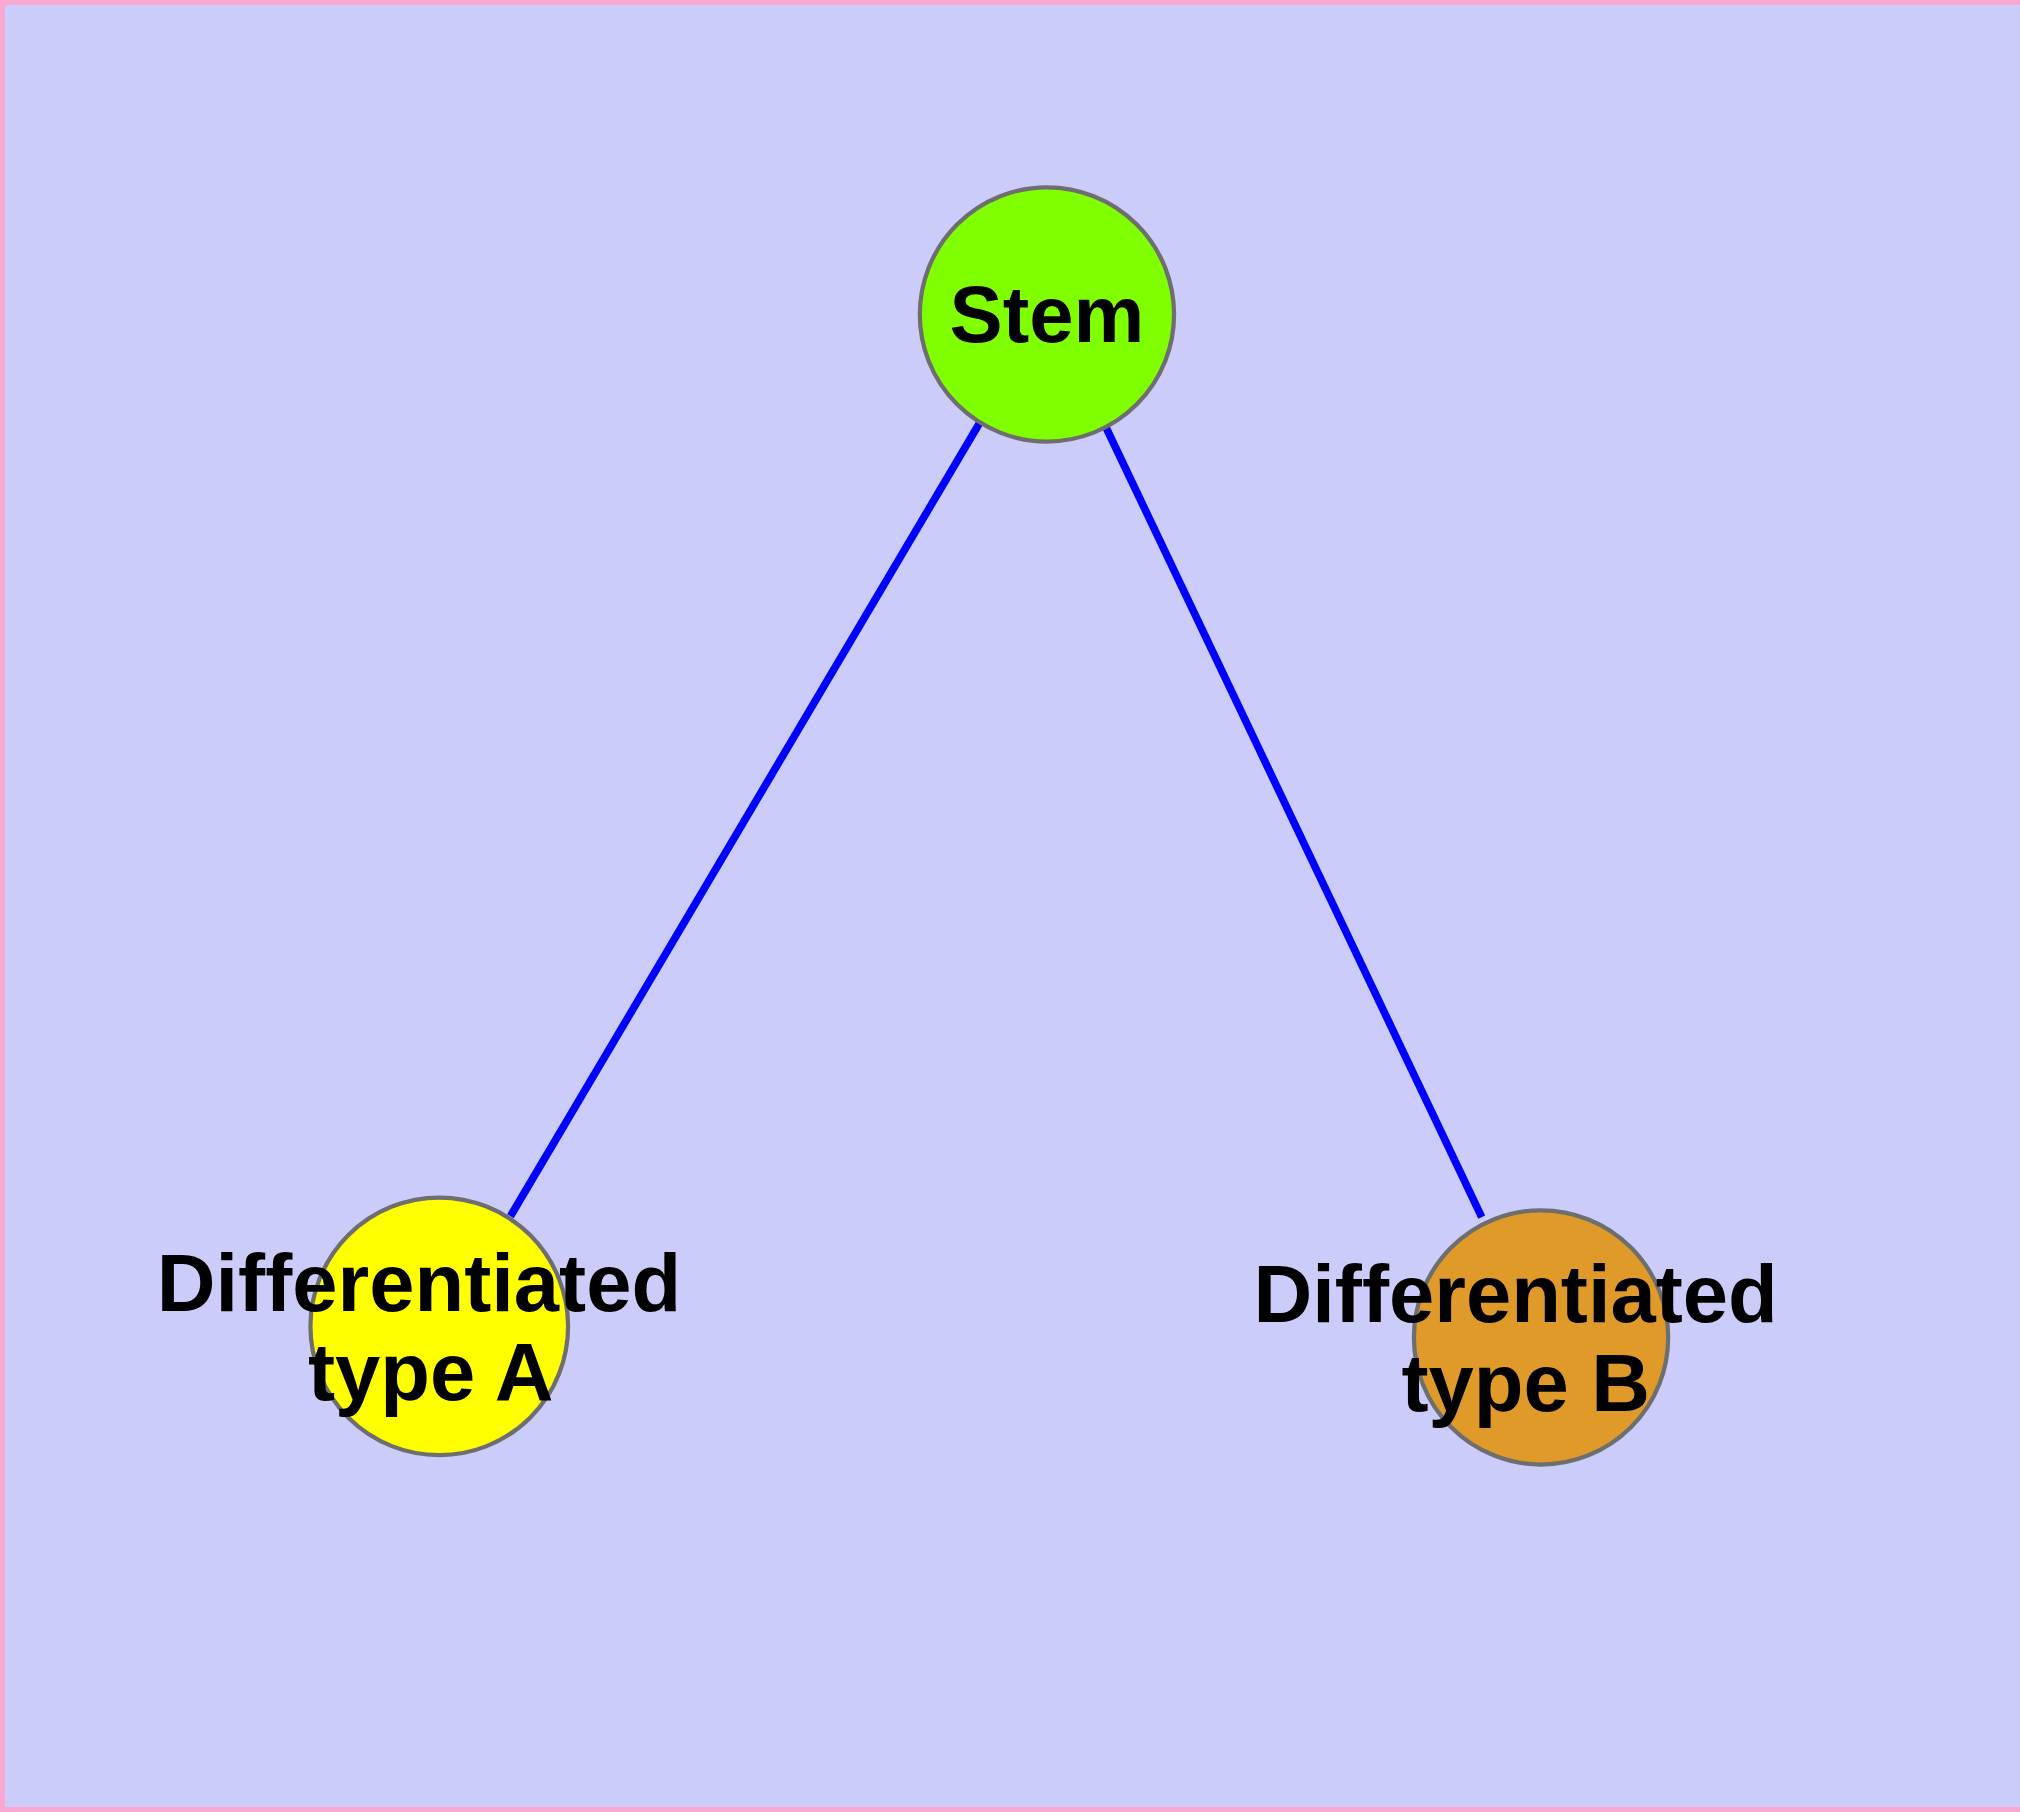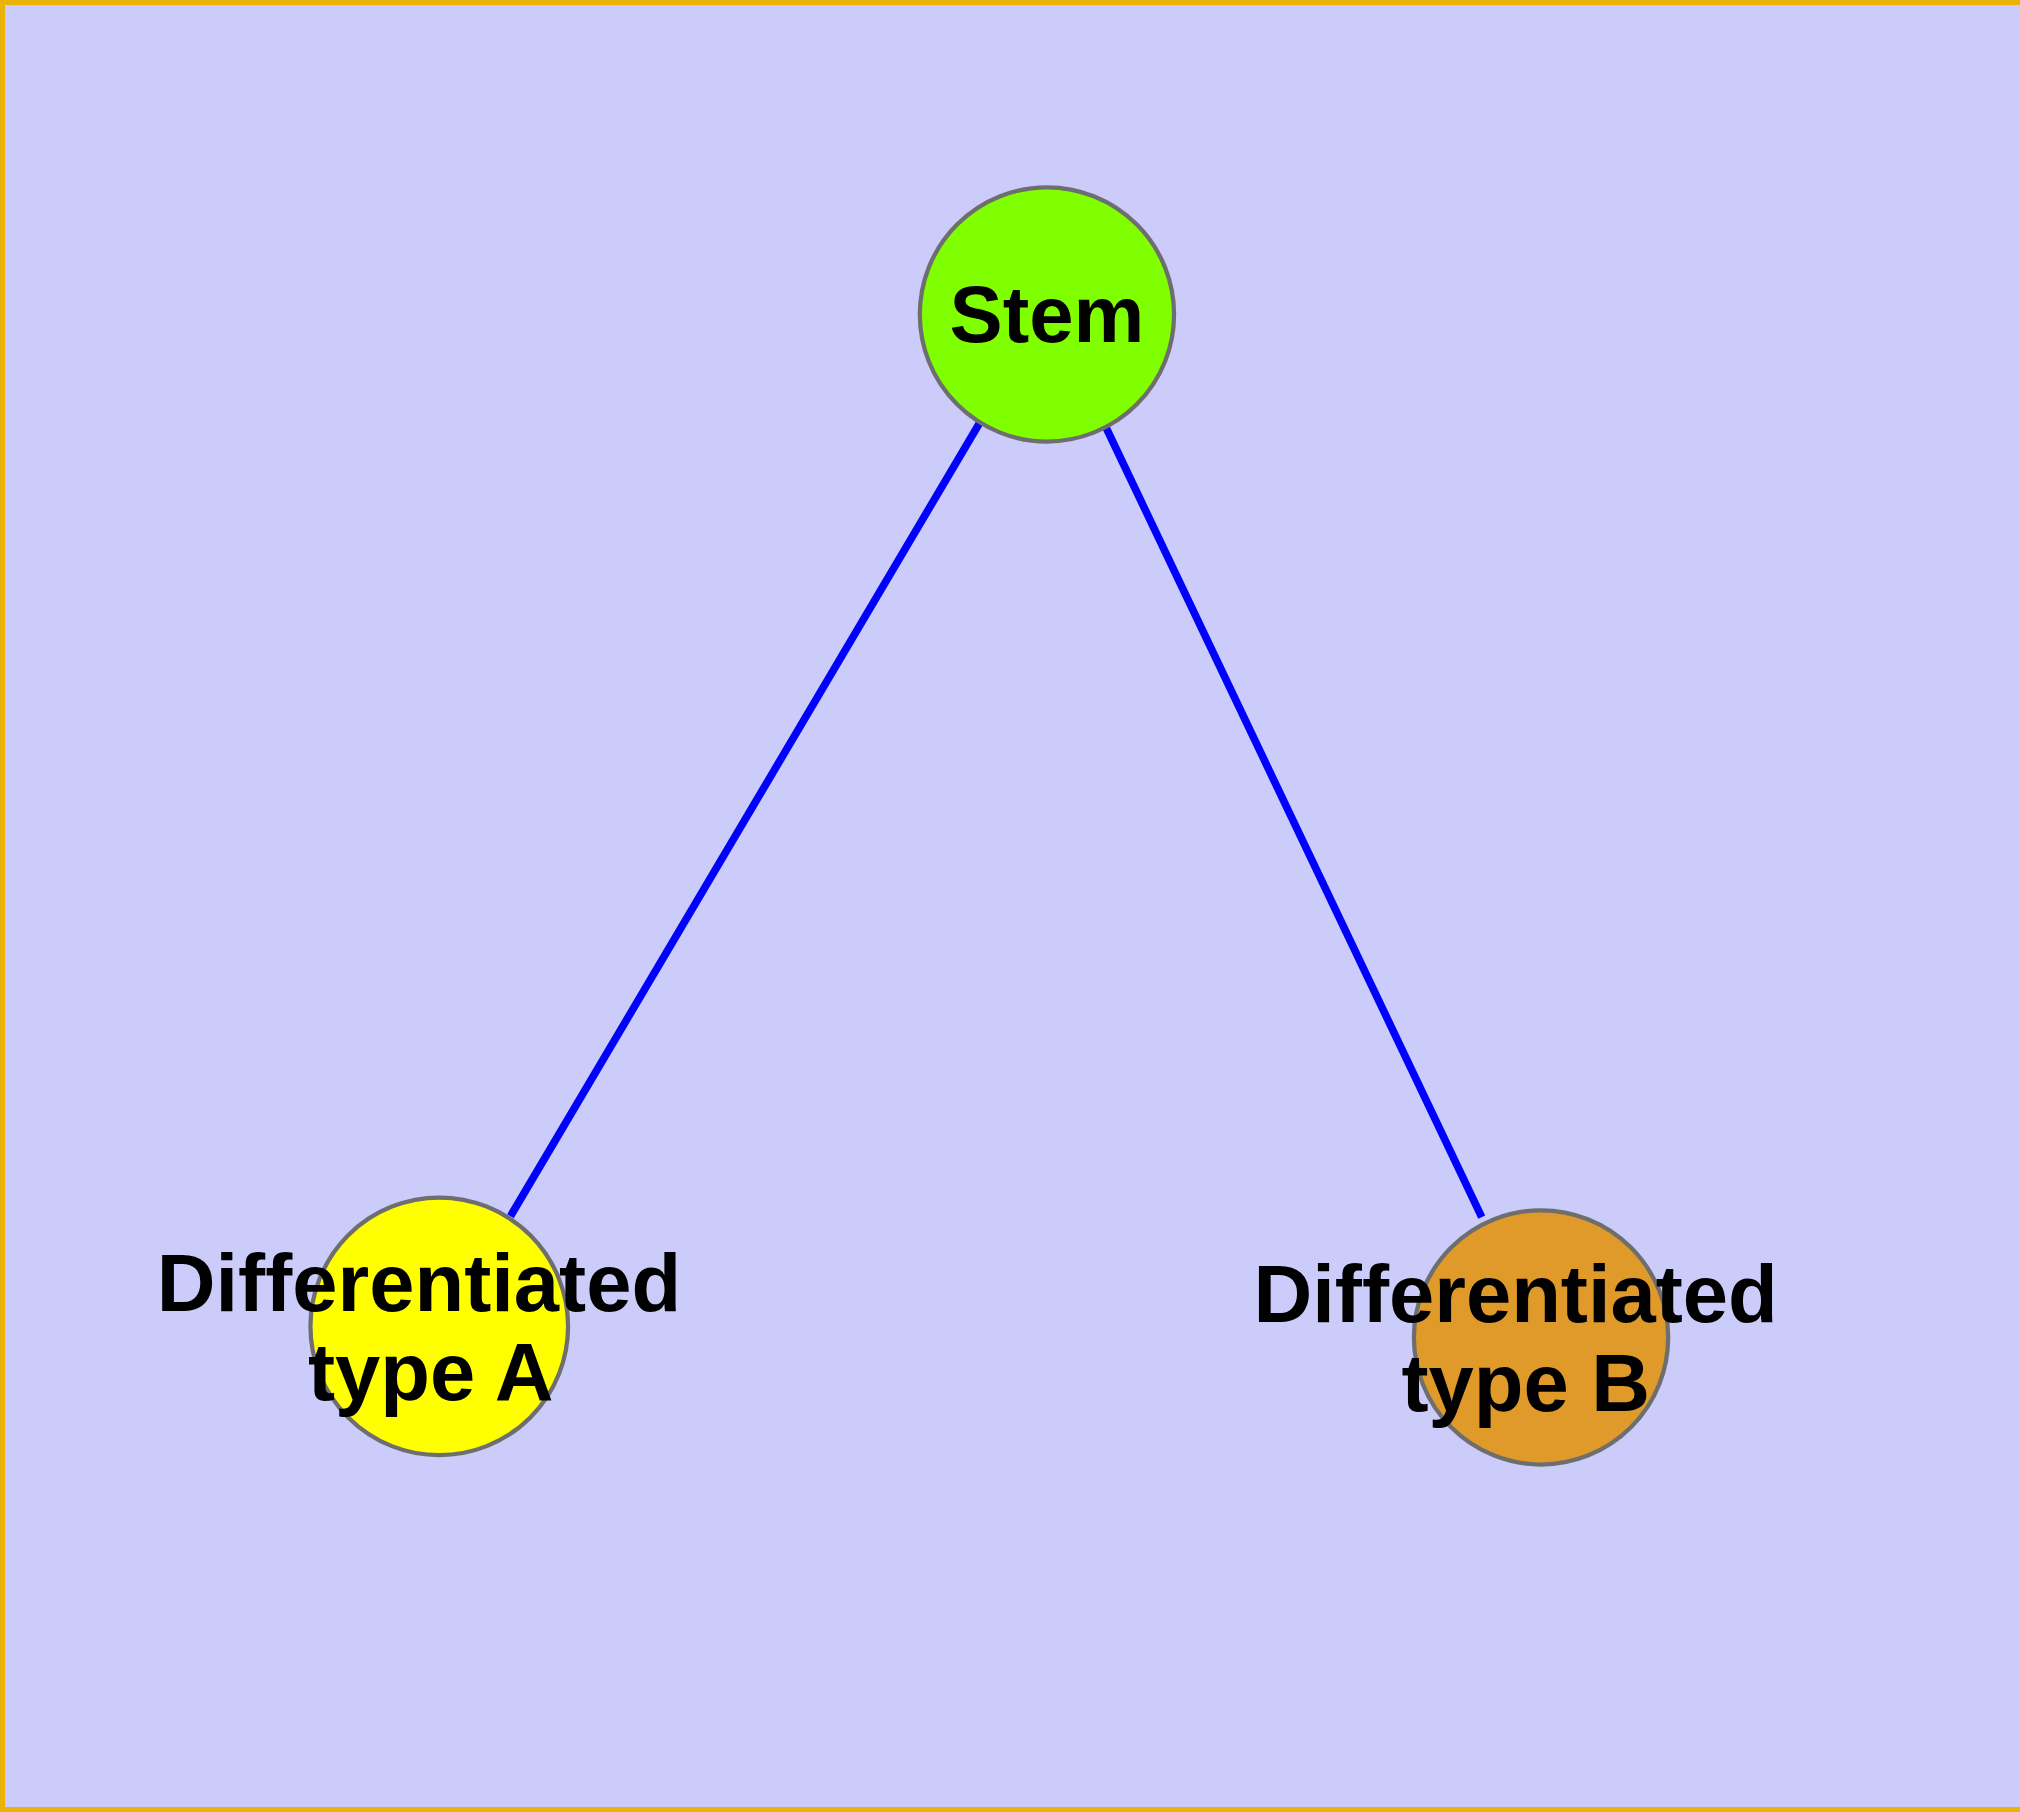--- a/index.html
+++ b/index.html
@@ -4,21 +4,21 @@
 <style>
   html, body {
     margin: 0;
     padding: 0;
     background: #ffffff;
   }
   #canvas {
     position: relative;
     width: 2021px;
     height: 1812px;
-    background: #eab308;
+    background: #f9a8d4;
     overflow: hidden;
   }
   #plot-bg {
     position: absolute;
     left: 5.1px;
     top: 5.1px;
     width: 2015px;
     height: 1802px;
     background: #ccccfa;
   }

